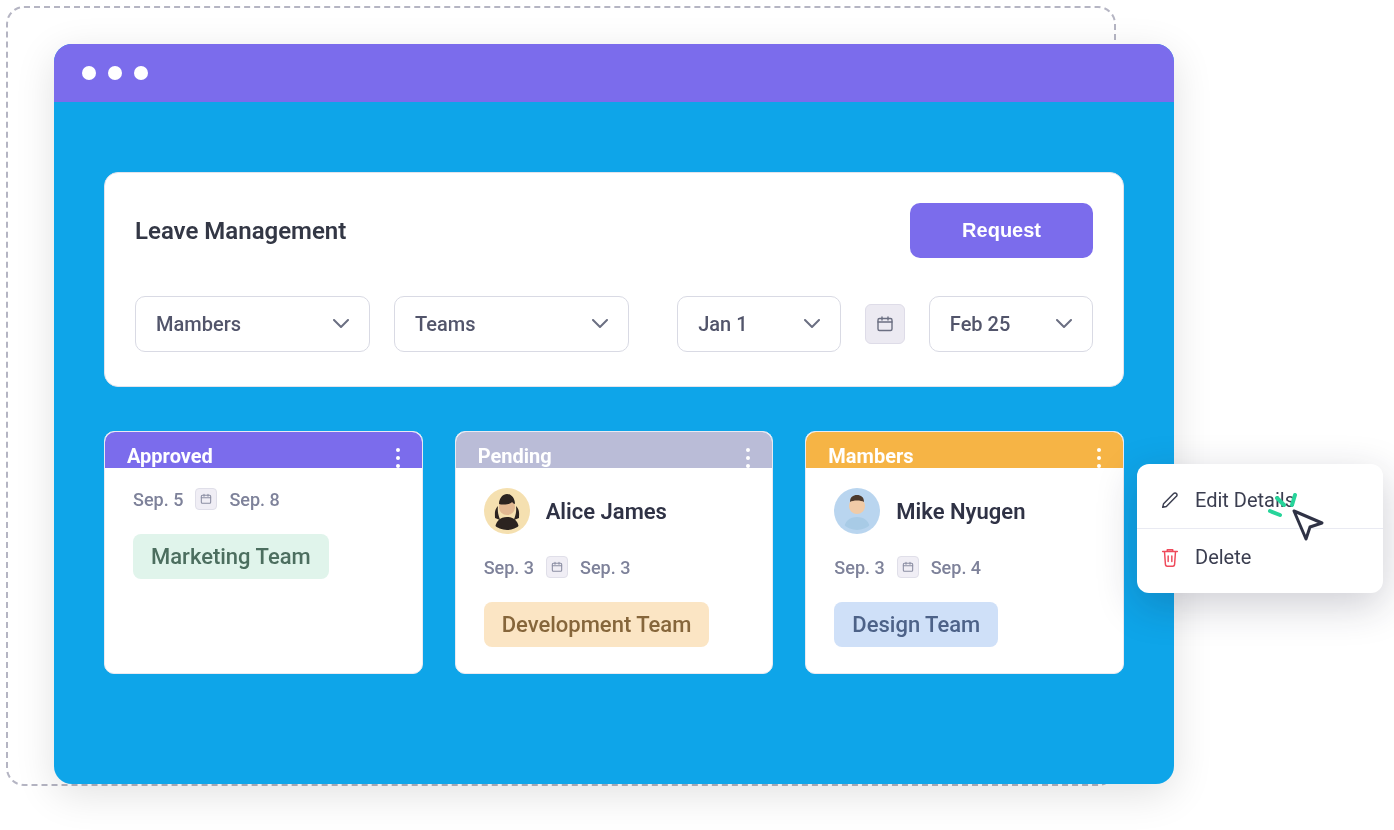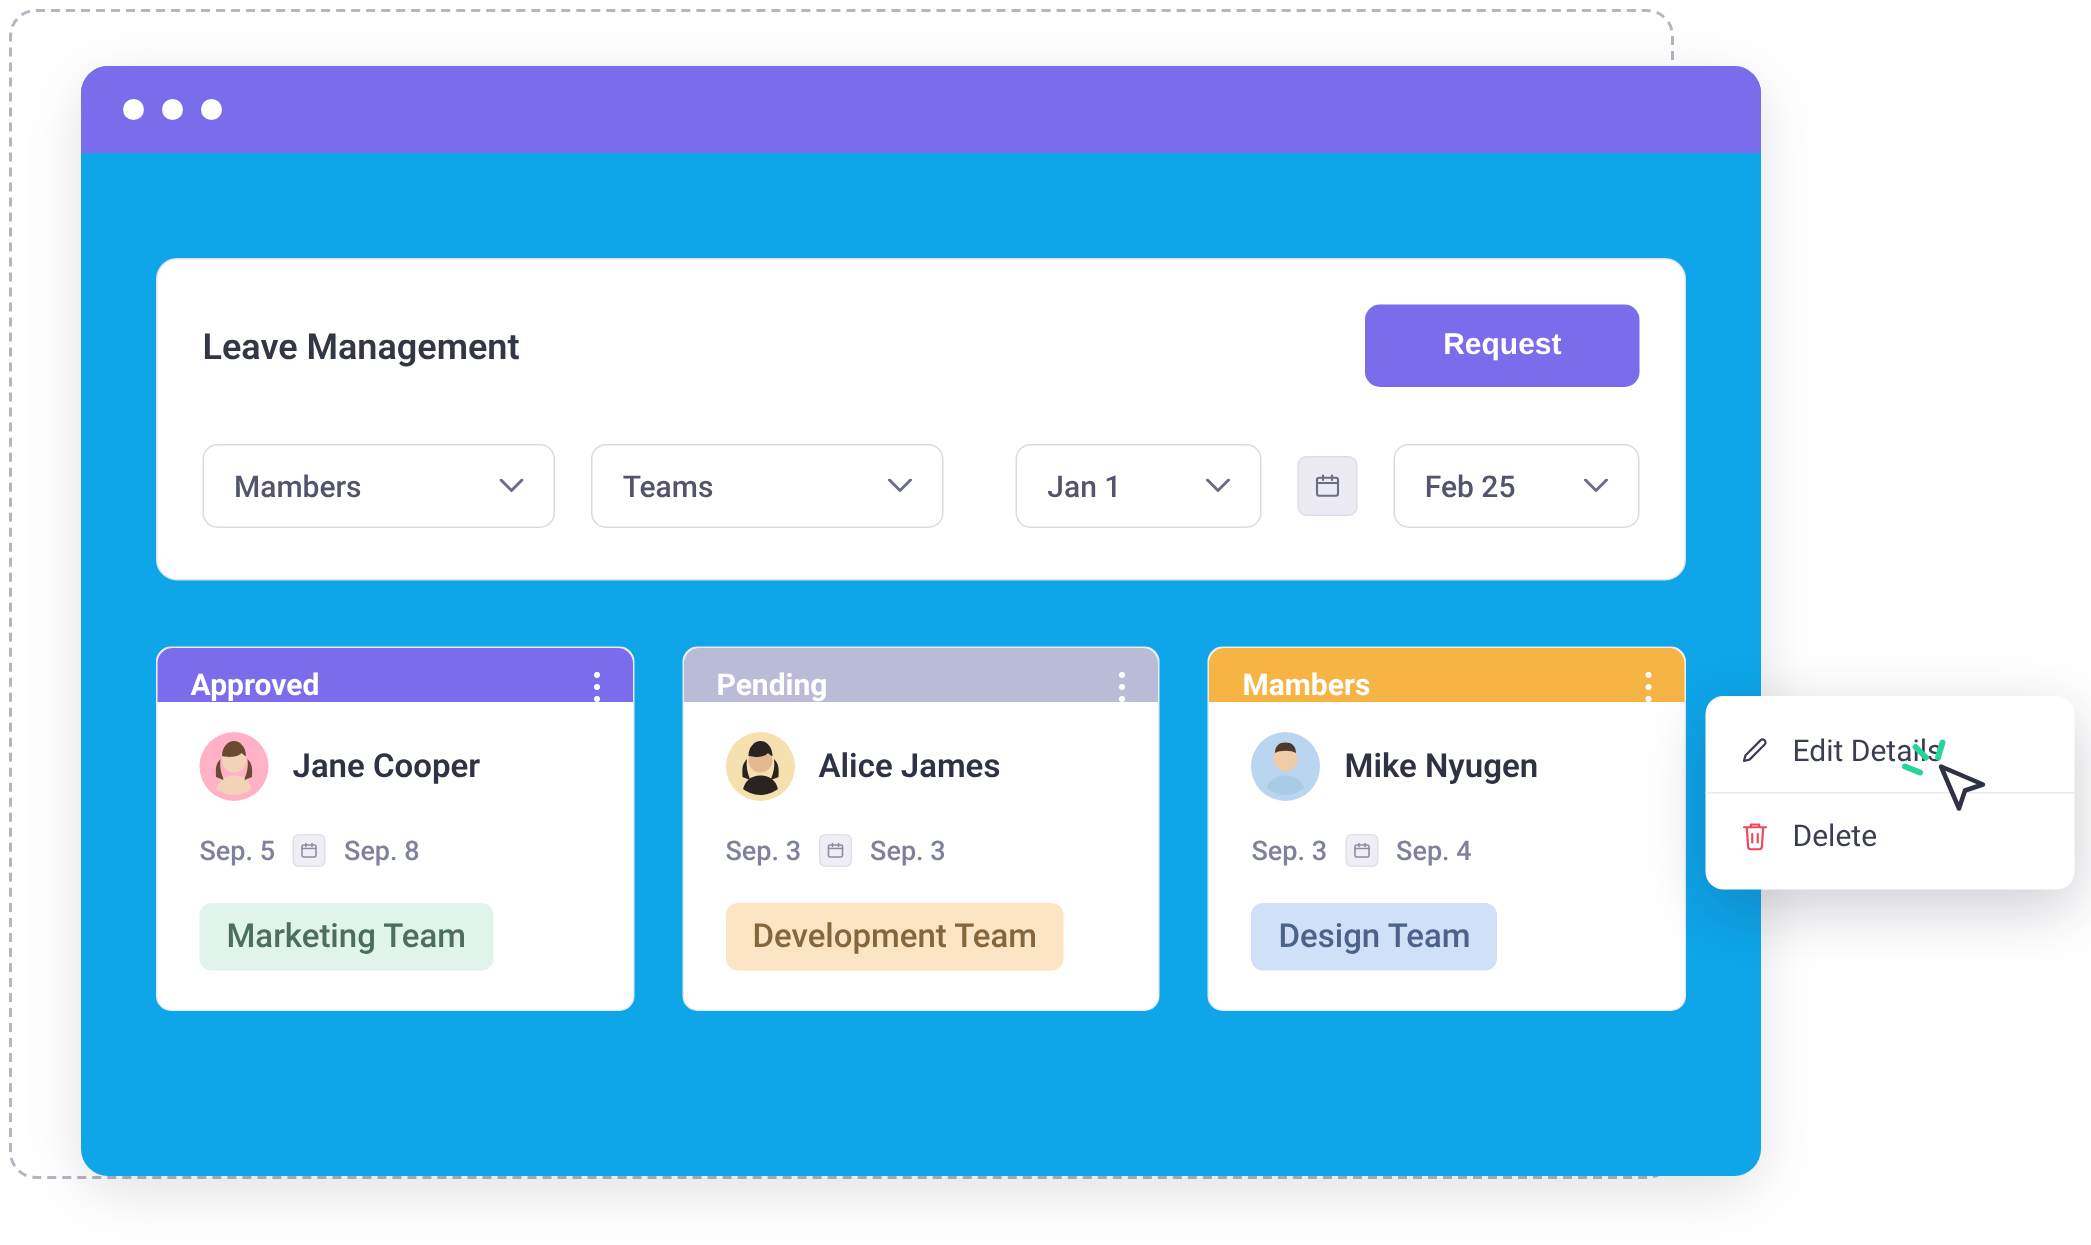--- a/index.html
+++ b/index.html
@@ -239,33 +239,20 @@
       <div class="card">
         <div class="card-header" style="background: rgb(123, 108, 236);">
           <span class="card-header-title">Approved</span>
           <div class="kebab">
             <span style="background:#fff"></span>
               <span style="background:#fff"></span>
               <span style="background:#fff"></span>
           </div>
         </div>
         <div class="card-body">
-          <div class="user-row">
-            <div class="avatar" style="background: rgb(255, 178, 198);">
-              <div class="avatar-inner">
-                <svg width="38" height="38" viewBox="0 0 38 38">
-                  <circle cx="19" cy="15" r="8" fill="#f2d2b8"></circle>
-                  <path d="M7 38c0-9 5.4-13 12-13s12 4 12 13" fill="#f2d2b8"></path>
-                  <path d="M11 12c0-6 4-10 8-10s8 4 8 10c-1 0-2-1-3-2-2 3-10 3-13 2z" fill="#6b4a34"></path>
-                  <path d="M10 14c-1 8 2 12 2 14l-5-2c0-4-1-8 3-12z M28 14c1 8-2 12-2 14l5-2c0-4 1-8-3-12z" fill="#6b4a34"></path>
-                </svg>
-              </div>
-            </div>
-            <span class="user-name">Jane Cooper</span>
-          </div>
           <div class="dates-row">
             <span class="date-txt">Sep. 5</span>
             <div class="cal-icon-sm">
               <svg width="12" height="12" viewBox="0 0 18 18" fill="none">
                   <rect x="2" y="3.5" width="14" height="12" rx="1.5" stroke="#8b8ea3" stroke-width="1.6"></rect>
                   <path d="M2 7h14M6 2v3M12 2v3" stroke="#8b8ea3" stroke-width="1.6" stroke-linecap="round"></path>
                 </svg>
             </div>
             <span class="date-txt">Sep. 8</span>
           </div>

